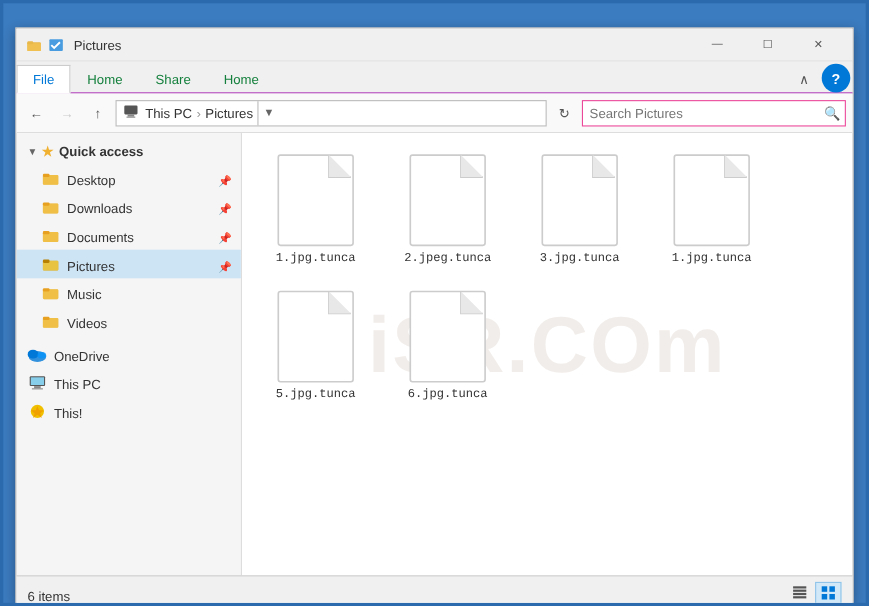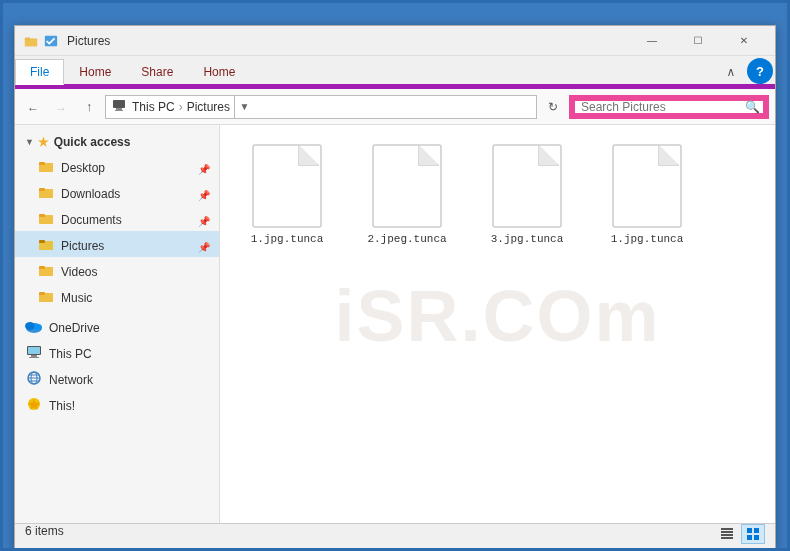--- a/index.html
+++ b/index.html
@@ -63,31 +63,31 @@
       display: flex;
       align-items: center;
       justify-content: center;
       cursor: pointer;
       font-size: 10px;
       color: #555;
     }
     
     .ribbon {
       background: #f0f0f0;
-      border-bottom: 5px solid #a21caf;
+      border-bottom: 1px solid #a21caf;
     }
     .ribbon-tabs {
       display: flex;
       height: 28px;
       align-items: flex-end;
     }
     .ribbon-tab {
       padding: 4px 14px;
       font-size: 12px;
-      color: #7f1d1d;
+      color: #15803d;
       cursor: pointer;
       border: 1px solid transparent;
       border-bottom: none;
       height: 26px;
       display: flex;
       align-items: center;
     }
     .ribbon-tab.active {
       background: #fff;
       border-color: #ccc;
@@ -146,23 +146,23 @@
       width: 24px;
       height: 24px;
       display: flex;
       align-items: center;
       justify-content: center;
       cursor: pointer;
       font-size: 12px;
       color: #555;
     }
     .search-box {
-      width: 200px;
+      width: 240px;
       height: 24px;
-      border: 6px solid #ec4899;
+      border: 1px solid #ec4899;
       display: flex;
       align-items: center;
       background: #fff;
     }
     .search-input {
       flex: 1;
       border: none;
       outline: none;
       font-size: 12px;
       padding: 0 6px;
@@ -284,21 +284,21 @@
       color: #333;
       text-align: center;
       word-break: break-all;
     }
     
     .status-bar {
       height: 26px;
       background: #f0f0f0;
       border-top: 1px solid #ccc;
       display: flex;
-      align-items: flex-start;
+      align-items: flex-end;
       padding: 0 10px;
       font-size: 12px;
       color: #333;
     }
     .status-bar-right {
       margin-left: auto;
       display: flex;
       gap: 2px;
     }
     .view-btn {
@@ -437,32 +437,32 @@
       </div>
 
       <div class="sidebar-item">
         <div class="sidebar-item-icon">
           <svg width="16" height="16" viewBox="0 0 16 16">
               <rect x="1" y="5" width="14" height="9" rx="1" fill="#e8b84b"></rect>
               <rect x="1" y="5" width="14" height="9" rx="1" fill="#f5c542" opacity="0.6"></rect>
               <rect x="1" y="4" width="6" height="3" rx="1" fill="#e8a020"></rect>
             </svg>
         </div>
-        <span>Videos</span>
+        <span>Music</span>
       </div>
 
       <div class="sidebar-item">
         <div class="sidebar-item-icon">
           <svg width="16" height="16" viewBox="0 0 16 16">
               <rect x="1" y="5" width="14" height="9" rx="1" fill="#e8b84b"></rect>
               <rect x="1" y="5" width="14" height="9" rx="1" fill="#f5c542" opacity="0.6"></rect>
               <rect x="1" y="4" width="6" height="3" rx="1" fill="#e8a020"></rect>
             </svg>
         </div>
-        <span>Music</span>
+        <span>Videos</span>
       </div>
 
       <div class="sidebar-item" style="padding-left:10px; margin-top:4px;">
         <div class="sidebar-item-icon">
           <svg width="18" height="14" viewBox="0 0 18 14">
             <ellipse cx="9" cy="9" rx="8" ry="5" fill="#0078d7" opacity="0.8"></ellipse>
             <ellipse cx="5" cy="7" rx="5" ry="4" fill="#0078d7"></ellipse>
             <ellipse cx="13" cy="8" rx="4" ry="3" fill="#0094ff" opacity="0.7"></ellipse>
           </svg>
         </div>
@@ -474,32 +474,20 @@
           <svg width="18" height="16" viewBox="0 0 18 16">
             <rect x="2" y="2" width="14" height="9" rx="1" fill="#555"></rect>
             <rect x="3" y="3" width="12" height="7" fill="#87ceeb"></rect>
             <rect x="6" y="11" width="6" height="2" fill="#888"></rect>
             <rect x="4" y="13" width="10" height="1" fill="#888"></rect>
           </svg>
         </div>
         <span>This PC</span>
       </div>
 
-      <div class="sidebar-item" style="padding-left:10px;">
-        <div class="sidebar-item-icon">
-          <svg width="18" height="16" viewBox="0 0 18 16">
-            <circle cx="9" cy="8" r="6" fill="none" stroke="#4080c0" stroke-width="1.5"></circle>
-            <ellipse cx="9" cy="8" rx="3" ry="6" fill="none" stroke="#4080c0" stroke-width="1"></ellipse>
-            <line x1="3" y1="8" x2="15" y2="8" stroke="#4080c0" stroke-width="1"></line>
-            <line x1="4" y1="5" x2="14" y2="5" stroke="#4080c0" stroke-width="1"></line>
-            <line x1="4" y1="11" x2="14" y2="11" stroke="#4080c0" stroke-width="1"></line>
-          </svg>
-        </div>
-        <span>Network</span>
-      </div>
 
       <div class="sidebar-item" style="padding-left:10px;">
         <div class="sidebar-item-icon">
           <svg width="18" height="16" viewBox="0 0 18 16">
             <circle cx="9" cy="8" r="6" fill="#f0c000"></circle>
             <polygon points="9,3 10.5,7 15,7 11.5,10 13,14 9,11 5,14 6.5,10 3,7 7.5,7" fill="#f0a000"></polygon>
           </svg>
         </div>
         <span>This!</span>
       </div>
@@ -546,21 +534,41 @@
           <div class="file-icon">
             <svg viewBox="0 0 72 86" fill="none" xmlns="http://www.w3.org/2000/svg">
               <rect x="2" y="2" width="68" height="82" rx="2" fill="white" stroke="#ccc" stroke-width="1.5"></rect>
               <polyline points="48,2 48,22 68,22" fill="none" stroke="#ccc" stroke-width="1.5"></polyline>
               <polygon points="48,2 68,22 48,22" fill="#e8e8e8"></polygon>
             </svg>
           </div>
           <span class="file-name">1.jpg.tunca</span>
         </div>
 
-
+        <div class="file-item">
+          <div class="file-icon">
+            <svg viewBox="0 0 72 86" fill="none" xmlns="http://www.w3.org/2000/svg">
+              <rect x="2" y="2" width="68" height="82" rx="2" fill="white" stroke="#ccc" stroke-width="1.5"></rect>
+              <polyline points="48,2 48,22 68,22" fill="none" stroke="#ccc" stroke-width="1.5"></polyline>
+              <polygon points="48,2 68,22 48,22" fill="#e8e8e8"></polygon>
+            </svg>
+          </div>
+          <span class="file-name">5.jpg.tunca</span>
+        </div>
+
+        <div class="file-item">
+          <div class="file-icon">
+            <svg viewBox="0 0 72 86" fill="none" xmlns="http://www.w3.org/2000/svg">
+              <rect x="2" y="2" width="68" height="82" rx="2" fill="white" stroke="#ccc" stroke-width="1.5"></rect>
+              <polyline points="48,2 48,22 68,22" fill="none" stroke="#ccc" stroke-width="1.5"></polyline>
+              <polygon points="48,2 68,22 48,22" fill="#e8e8e8"></polygon>
+            </svg>
+          </div>
+          <span class="file-name">6.jpg.tunca</span>
+        </div>
 
       </div>
     </div>
   </div>
 
   <div class="status-bar">
     <span>6 items</span>
     <div class="status-bar-right">
       <div class="view-btn">
         <svg width="14" height="14" viewBox="0 0 14 14">

